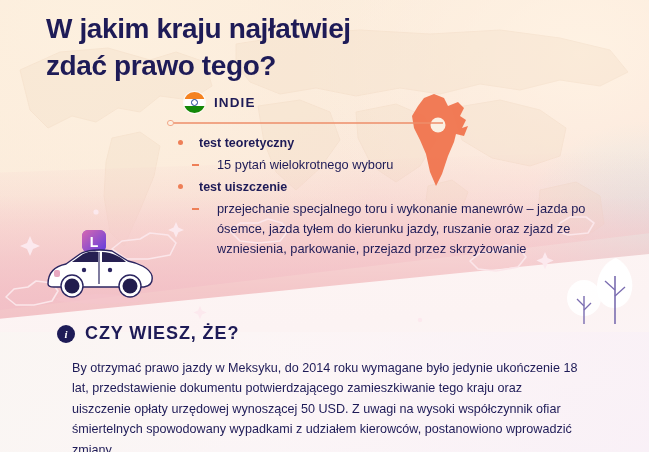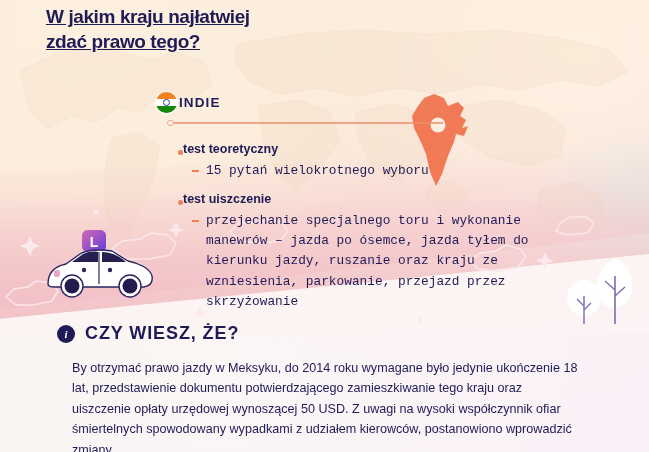--- a/index.html
+++ b/index.html
@@ -62,30 +62,29 @@
     pointer-events:none;
   }
   .ground-tint {
     position:absolute; left:0; bottom:0; width:649px; height:120px;
     background:linear-gradient(100deg, rgba(250,246,243,.9) 0%, rgba(252,246,247,.6) 45%, rgba(249,240,247,.75) 100%);
     pointer-events:none;
   }
 
   
   .title {
-    position:absolute; left:46px; top:4px; width:420px;
+    position:absolute; left:46px; top:10px; width:420px;
     color:#1E1B57;
-    font-size:19px; font-weight:bold; line-height:1.33;
+    font-size:28px; font-weight:bold; line-height:1.33;
     letter-spacing:-.4px;
-    text-decoration:underline;
   }
   .title div { white-space:nowrap; }
 
   
-  .country-row { position:absolute; left:156px; top:92px; display:flex; align-items:center; gap:2px; }
+  .country-row { position:absolute; left:184px; top:92px; display:flex; align-items:center; gap:9px; }
   .flag {
     width:21px; height:21px; border-radius:50%; overflow:hidden;
     position:relative; flex:0 0 auto;
     box-shadow:0 0 0 1px rgba(255,255,255,.7);
   }
   .flag .s1 { position:absolute; left:0; top:0; width:100%; height:33.4%; background:#F58220; }
   .flag .s2 { position:absolute; left:0; top:33.4%; width:100%; height:33.2%; background:#FFFFFF; }
   .flag .s3 { position:absolute; left:0; top:66.6%; width:100%; height:33.4%; background:#138808; }
   .flag .chakra {
     position:absolute; left:50%; top:50%; width:7px; height:7px; margin:-3.5px 0 0 -3.5px;
@@ -96,28 +95,28 @@
   }
 
   .hrule { position:absolute; left:168px; top:122px; width:275px; height:1.6px; background:#EE8E6A; opacity:.75; }
   .hrule .dot {
     position:absolute; left:-1px; top:-2.5px; width:6.5px; height:6.5px;
     border-radius:50%; background:#FDF3E6; border:1.6px solid #EE8E6A;
   }
 
   
   .list { position:absolute; left:178px; top:132px; width:410px; }
-  .li-main { display:flex; align-items:center; gap:0; margin-top:8px; }
+  .li-main { display:flex; align-items:flex-start; gap:16px; margin-top:2px; }
   .li-main .bullet {
     width:5px; height:5px; border-radius:50%; background:#EE7F57;
     flex:0 0 auto; margin-top:6px;
   }
   .li-main .txt { color:#1E1B57; font-size:12.5px; font-weight:bold; line-height:1.55; }
 
-  .li-sub { display:flex; align-items:flex-start; gap:7px; margin:2px 0 0 14px;font-family:Liberation Mono, monospace; }
+  .li-sub { display:flex; align-items:flex-start; gap:18px; margin:2px 0 0 14px; }
   .li-sub .dash {
     width:7px; height:1.6px; background:#EE7F57; flex:0 0 auto; margin-top:9px;
   }
   .li-sub .txt { color:#1E1B57; font-size:12.8px; line-height:1.58; }
 
   
   .dyk-row { position:absolute; left:57px; top:323px; display:flex; align-items:center; gap:10px; }
   .info-icon {
     width:18px; height:18px; border-radius:50%; background:#1E1B57;
     color:#FFFFFF; font-size:11px; font-weight:bold; font-style:italic;
@@ -223,21 +222,21 @@
       <span class="dash"></span>
       <span class="txt">15 pytań wielokrotnego wyboru</span>
     </div>
 
     <div class="li-main">
       <span class="bullet"></span>
       <span class="txt">test uiszczenie</span>
     </div>
     <div class="li-sub">
       <span class="dash"></span>
-      <span class="txt">przejechanie specjalnego toru i wykonanie manewrów – jazda po ósemce, jazda tyłem do kierunku jazdy, ruszanie oraz kraju ze wzniesienia, parkowanie, przejazd przez skrzyżowanie</span>
+      <span class="txt">przejechanie specjalnego toru i wykonanie manewrów – jazda po ósemce, jazda tyłem do kierunku jazdy, ruszanie oraz zjazd ze wzniesienia, parkowanie, przejazd przez skrzyżowanie</span>
     </div>
 
   </div>
 
   <svg class="car" viewBox="0 0 120 78">
     <ellipse cx="60" cy="71" rx="44" ry="5" fill="#F4C4CC" opacity=".55"></ellipse>
 
     <rect x="42" y="2" width="24" height="22" rx="6" fill="#7A45D9"></rect>
     <rect x="42" y="2" width="24" height="22" rx="6" fill="url(#lg)" opacity=".85"></rect>
     <defs>

